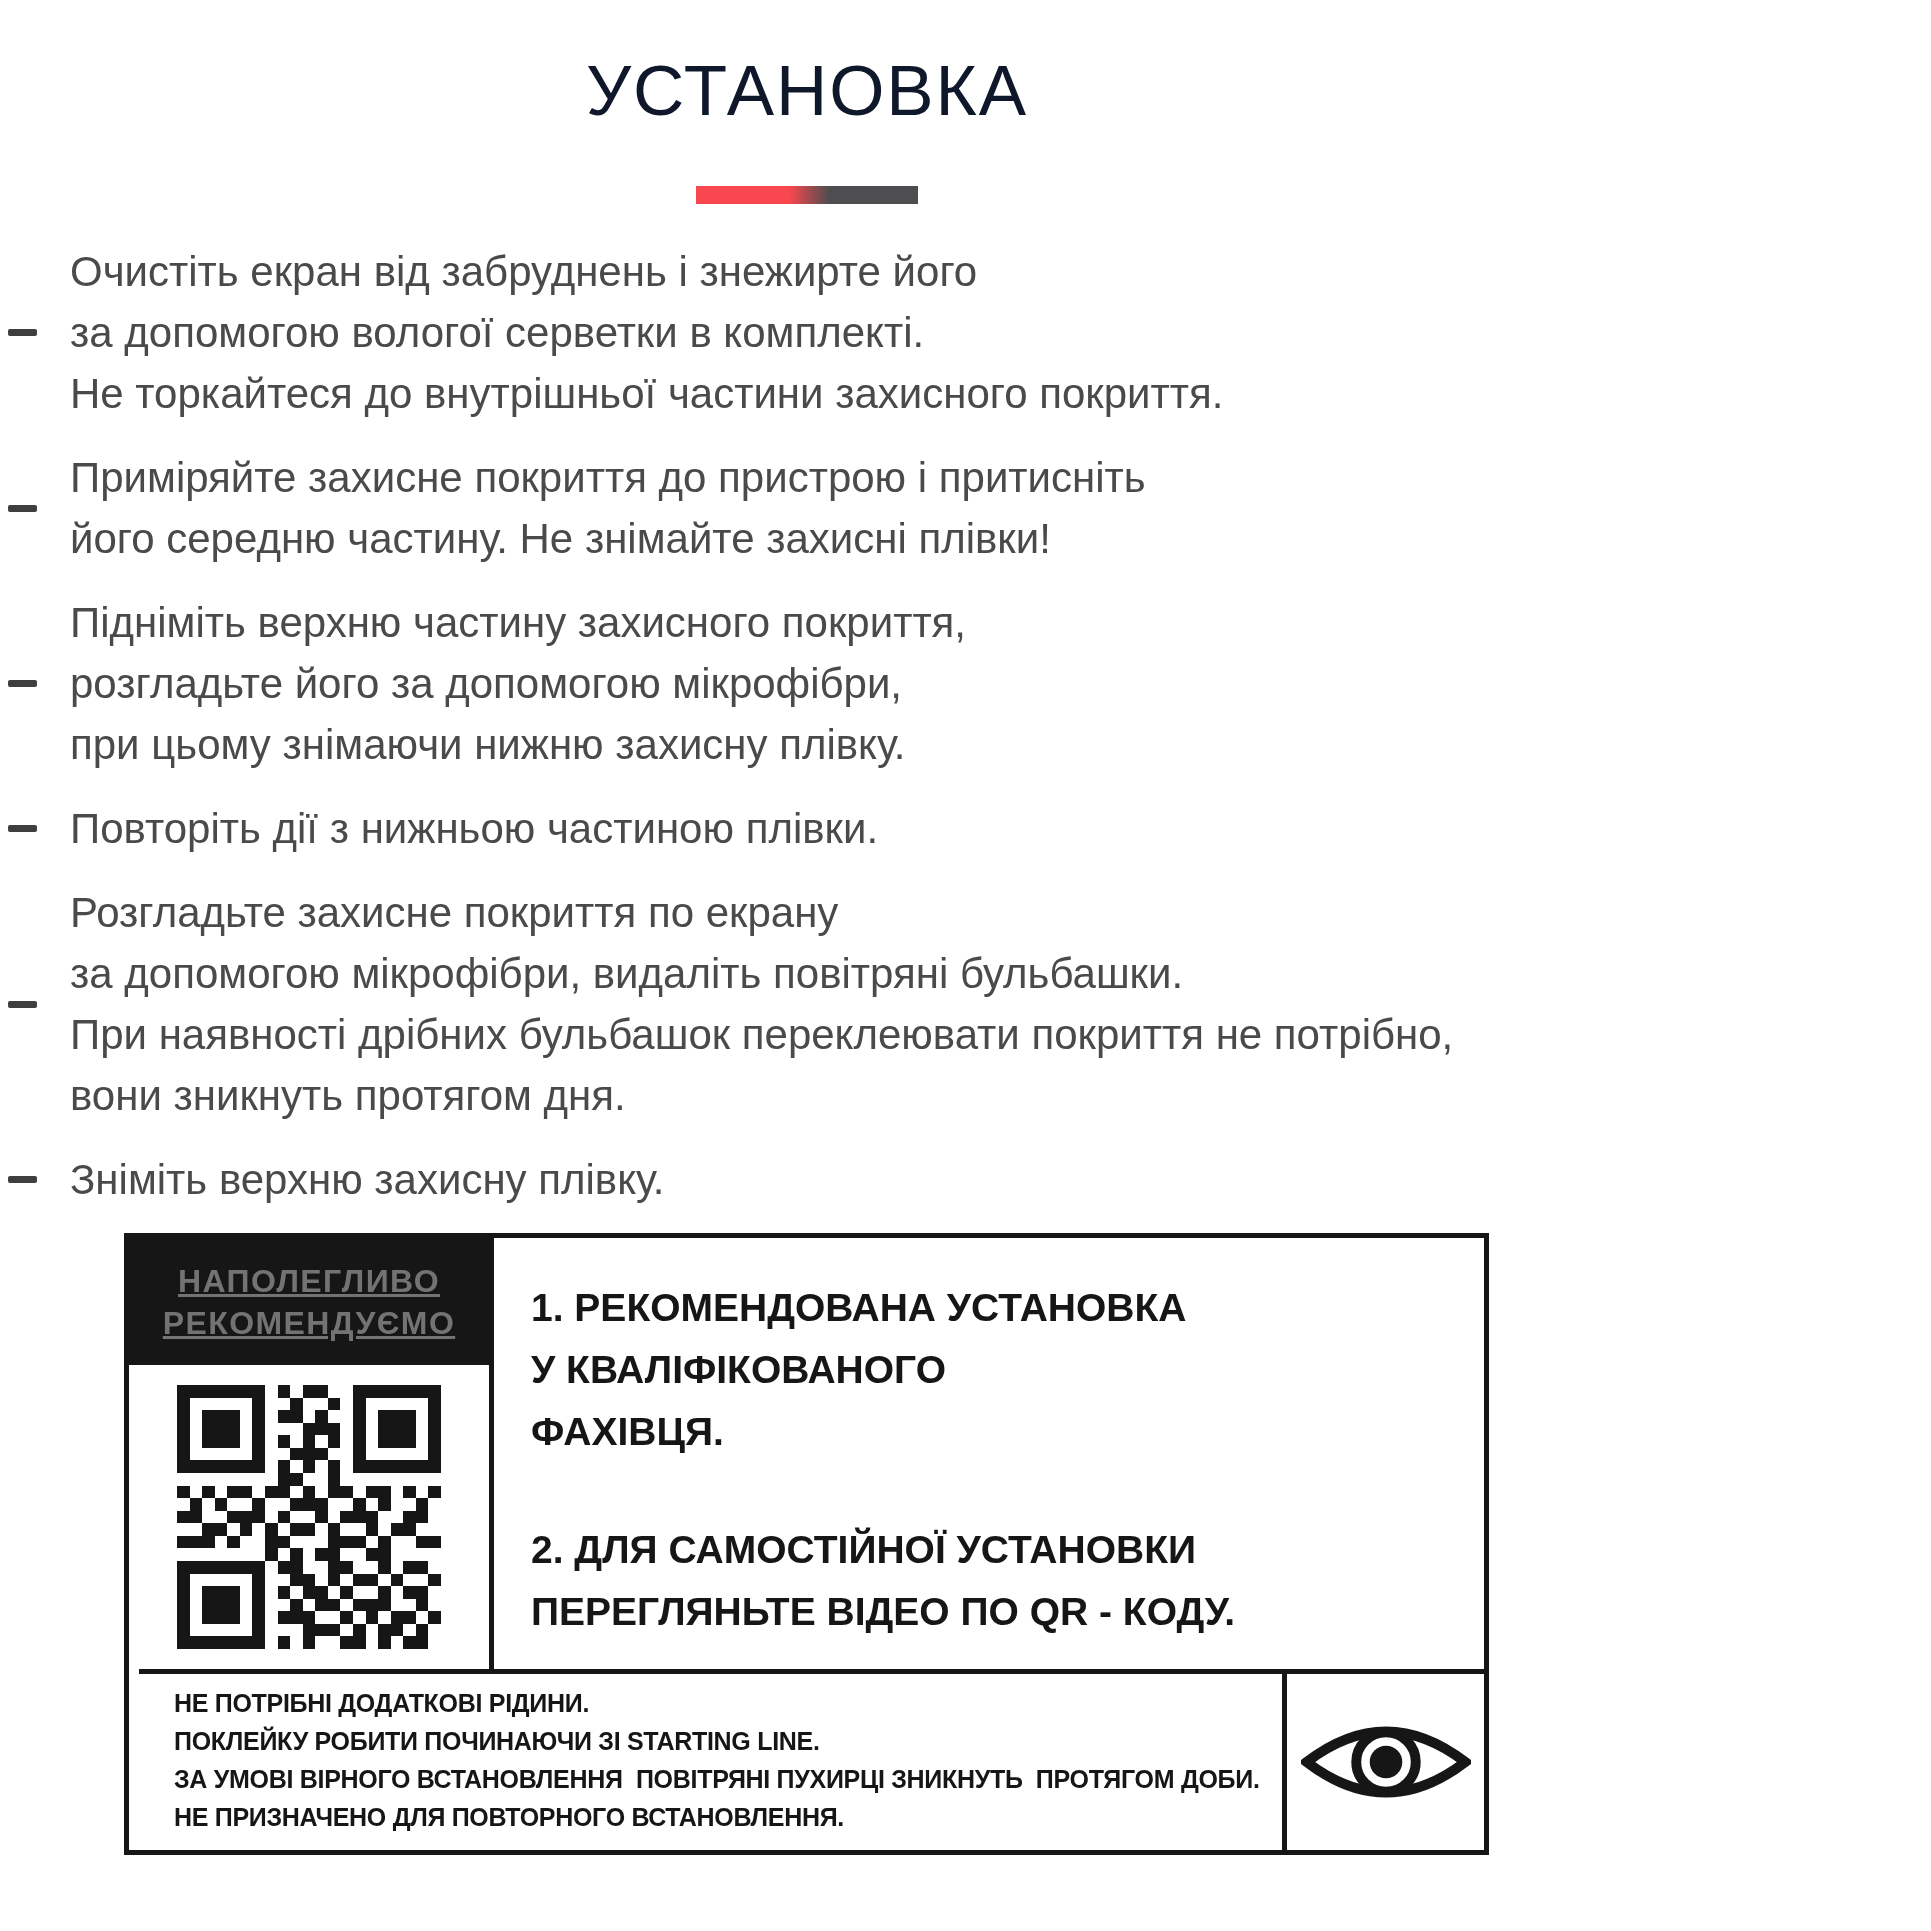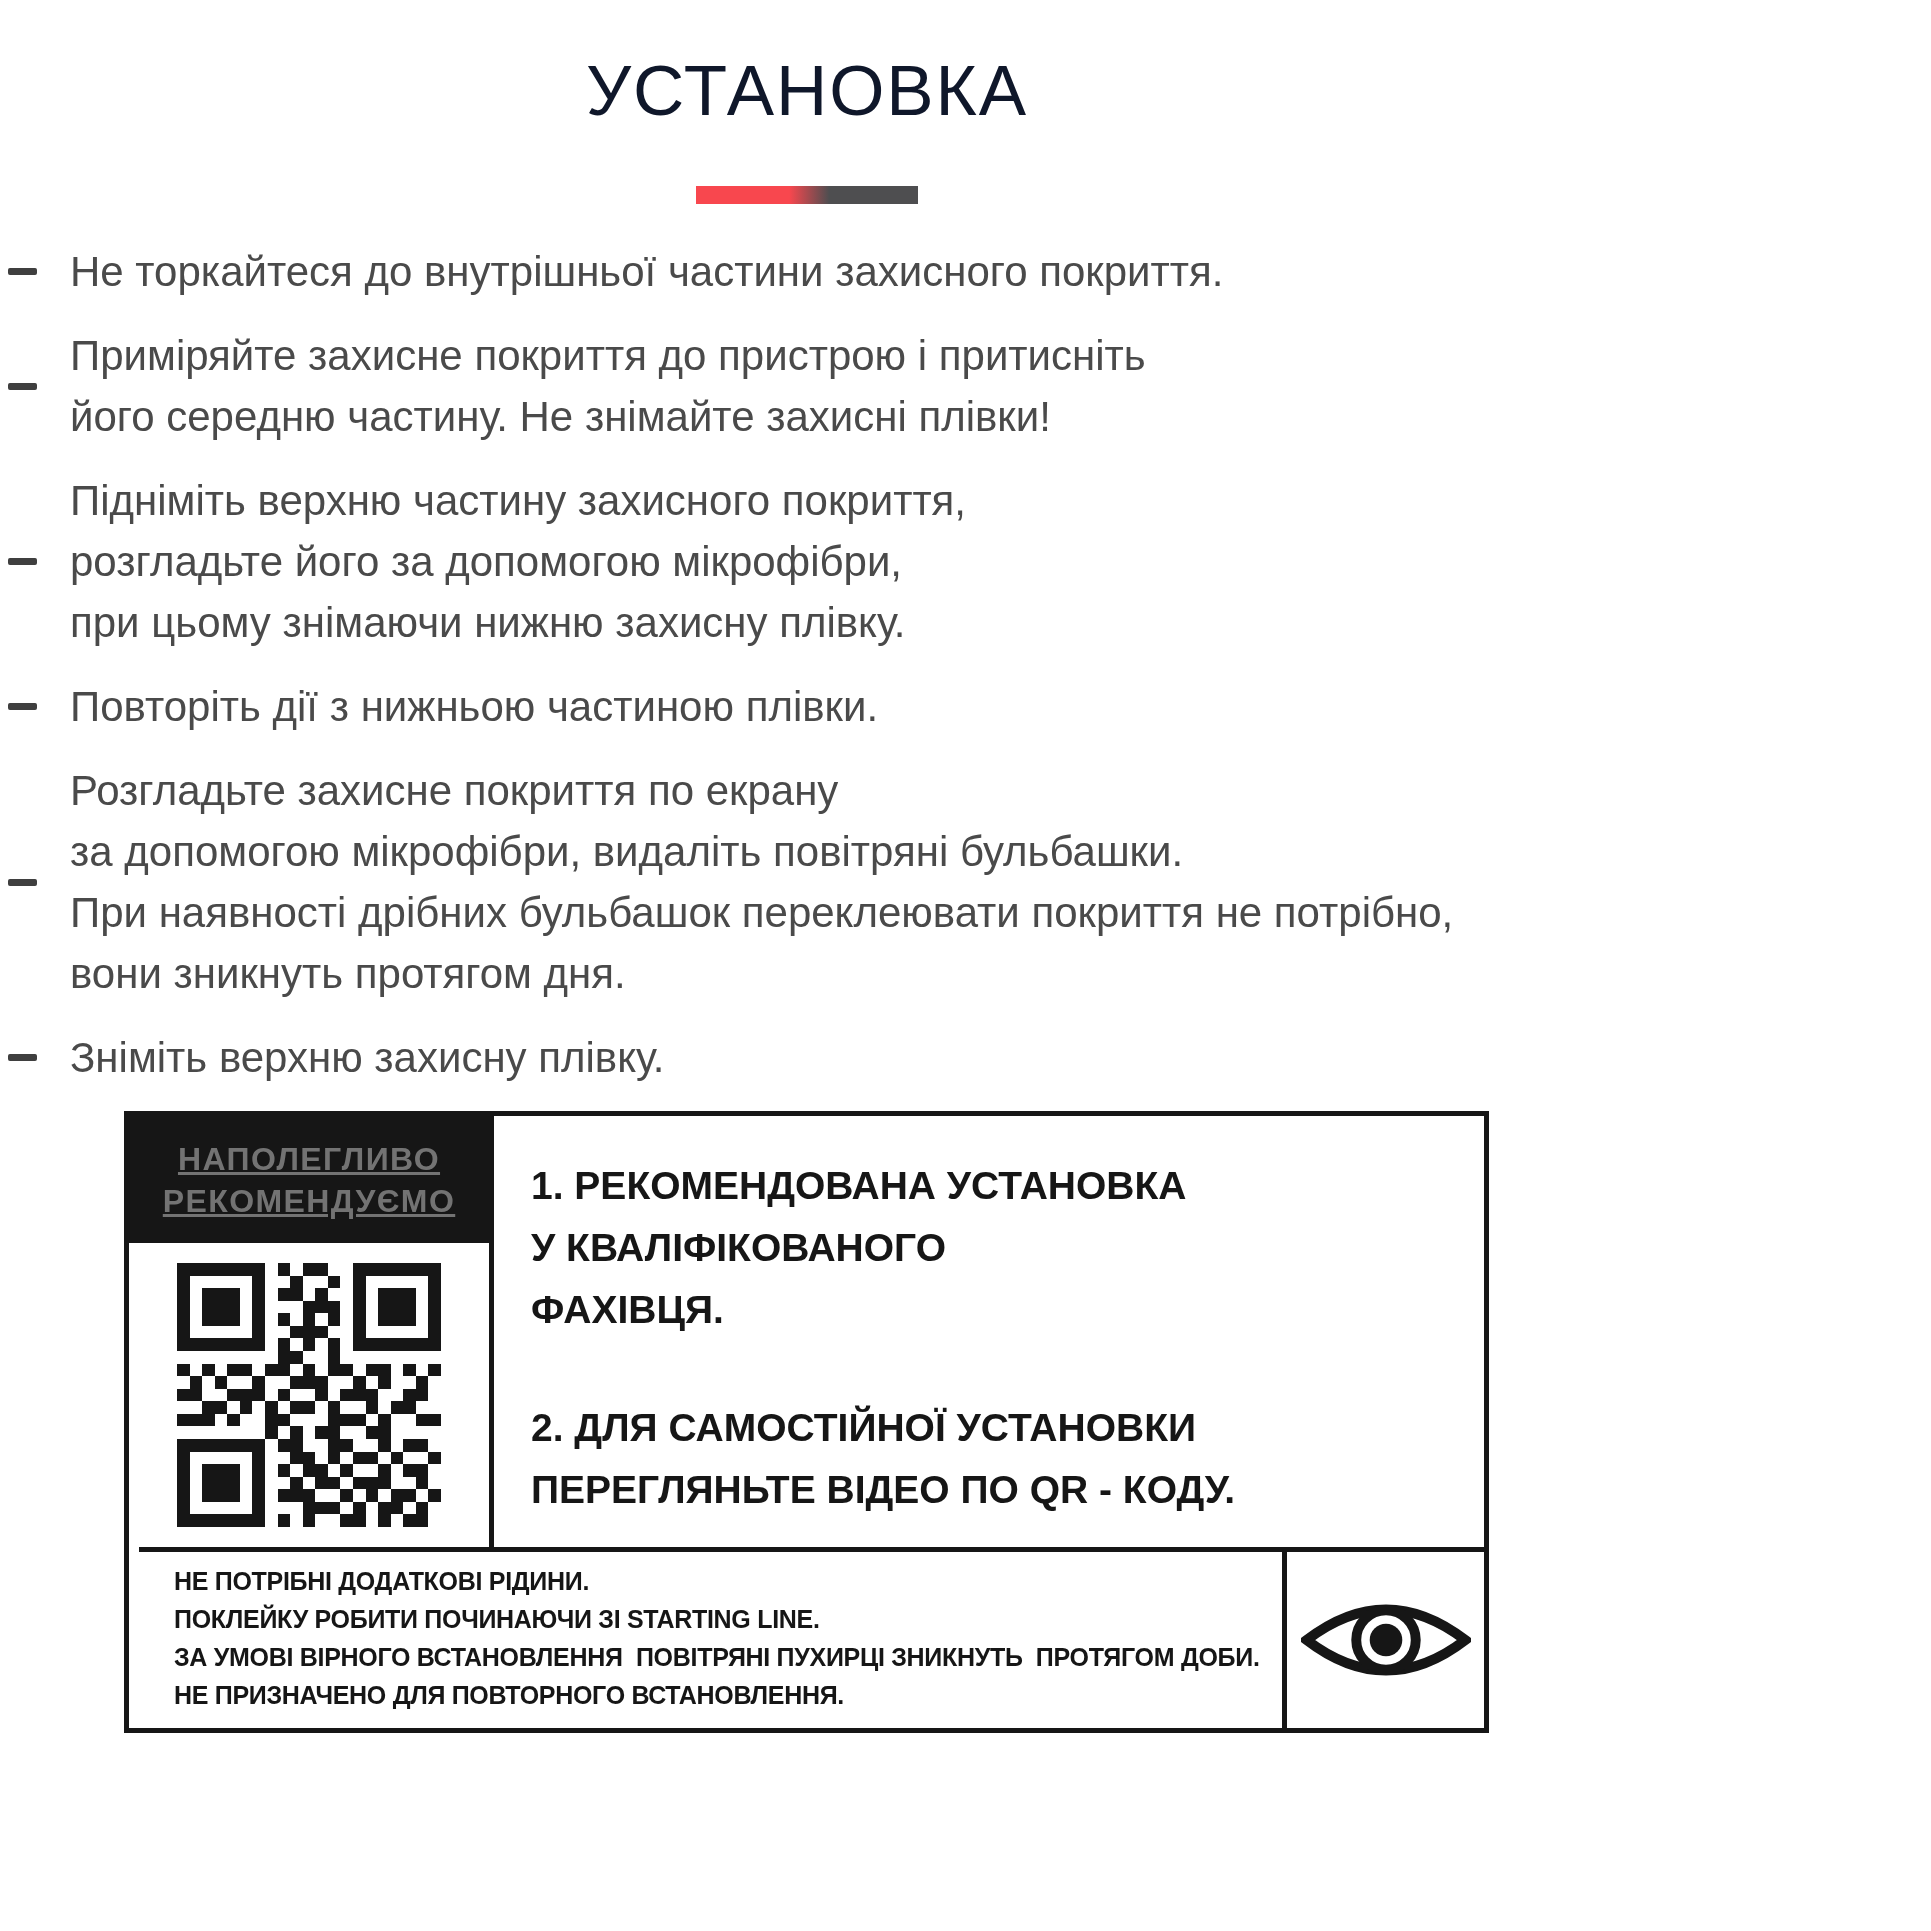--- a/index.html
+++ b/index.html
@@ -72,20 +72,22 @@
     <div class="title">УСТАНОВКА</div>
 
     <div class="divider"></div>
 
     <div class="instructions">
         <div class="inst-row">
           <div class="inst-dash-col">
             <span class="dash"></span>
           </div>
           <div class="inst-text">
+            <div class="inst-line">Очистіть екран від забруднень і знежирте його</div>
+            <div class="inst-line">за допомогою вологої серветки в комплекті.</div>
             <div class="inst-line">Не торкайтеся до внутрішньої частини захисного покриття.</div>
           </div>
         </div>
         <div class="inst-row">
           <div class="inst-dash-col">
             <span class="dash"></span>
           </div>
           <div class="inst-text">
             <div class="inst-line">Приміряйте захисне покриття до пристрою і притисніть</div>
             <div class="inst-line">його середню частину. Не знімайте захисні плівки!</div>

